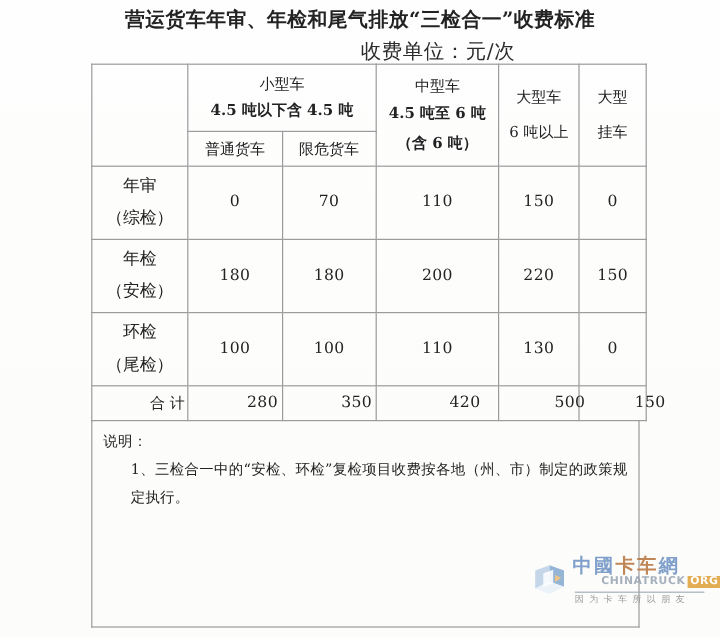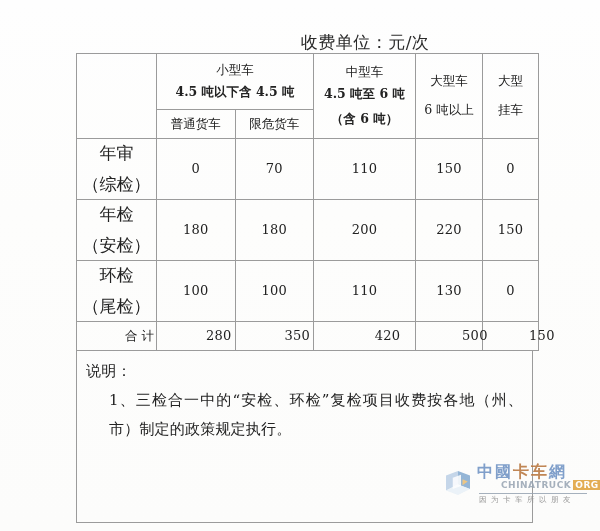--- a/index.html
+++ b/index.html
@@ -82,21 +82,21 @@
     font-size: 12.5px;
   }
 
   .hdr-tall {
     font-size: 12.5px;
   }
   .hdr-tall .line1 { display: block; margin-bottom: 10px; }
   .hdr-tall .line2 { display: block; }
 
   .row-label {
-    font-size: 17px;
+    font-size: 14px;
     padding: 4px 0;
   }
   .row-label .l1 { display: block; margin-bottom: 6px; }
   .row-label .l2 { display: block; }
 
   .data-row td { height: 60px; }
   .total-row td { height: 28px; padding-left: 46px; }
 
   .num {
     font-family: "DejaVu Serif", "Liberation Serif", serif;
@@ -108,21 +108,21 @@
   .notes-box {
     position: absolute;
     left: 76px;
     top: 350px;
     width: 457px;
     height: 173px;
     border: 1px solid #9b9b9b;
     border-top: none;
     box-sizing: border-box;
     padding: 7px 9px 0 9px;
-    font-size: 15px;
+    font-size: 12px;
     line-height: 1.92;
     color: #232323;
     overflow: hidden;
   }
   .notes-box .note-head {
     display: block;
     letter-spacing: 0.3px;
   }
   .notes-box .note-para {
     display: block;
@@ -195,20 +195,21 @@
     color: #8e8e8e;
     letter-spacing: 4.5px;
     white-space: nowrap;
   }
 </style>
 </head>
 <body>
 
 <div class="page">
 
+  <div class="doc-title">营运货车年审、年检和尾气排放“三检合一”收费标准</div>
 
   <div class="unit-note">收费单位：元/次</div>
 
   <table class="fee-table">
     <tbody>
 
       <tr>
         <td class="hdr-blank" rowspan="2" style="width:79px;"></td>
 
         <td class="hdr-group-top" colspan="2" style="width:156px;">

